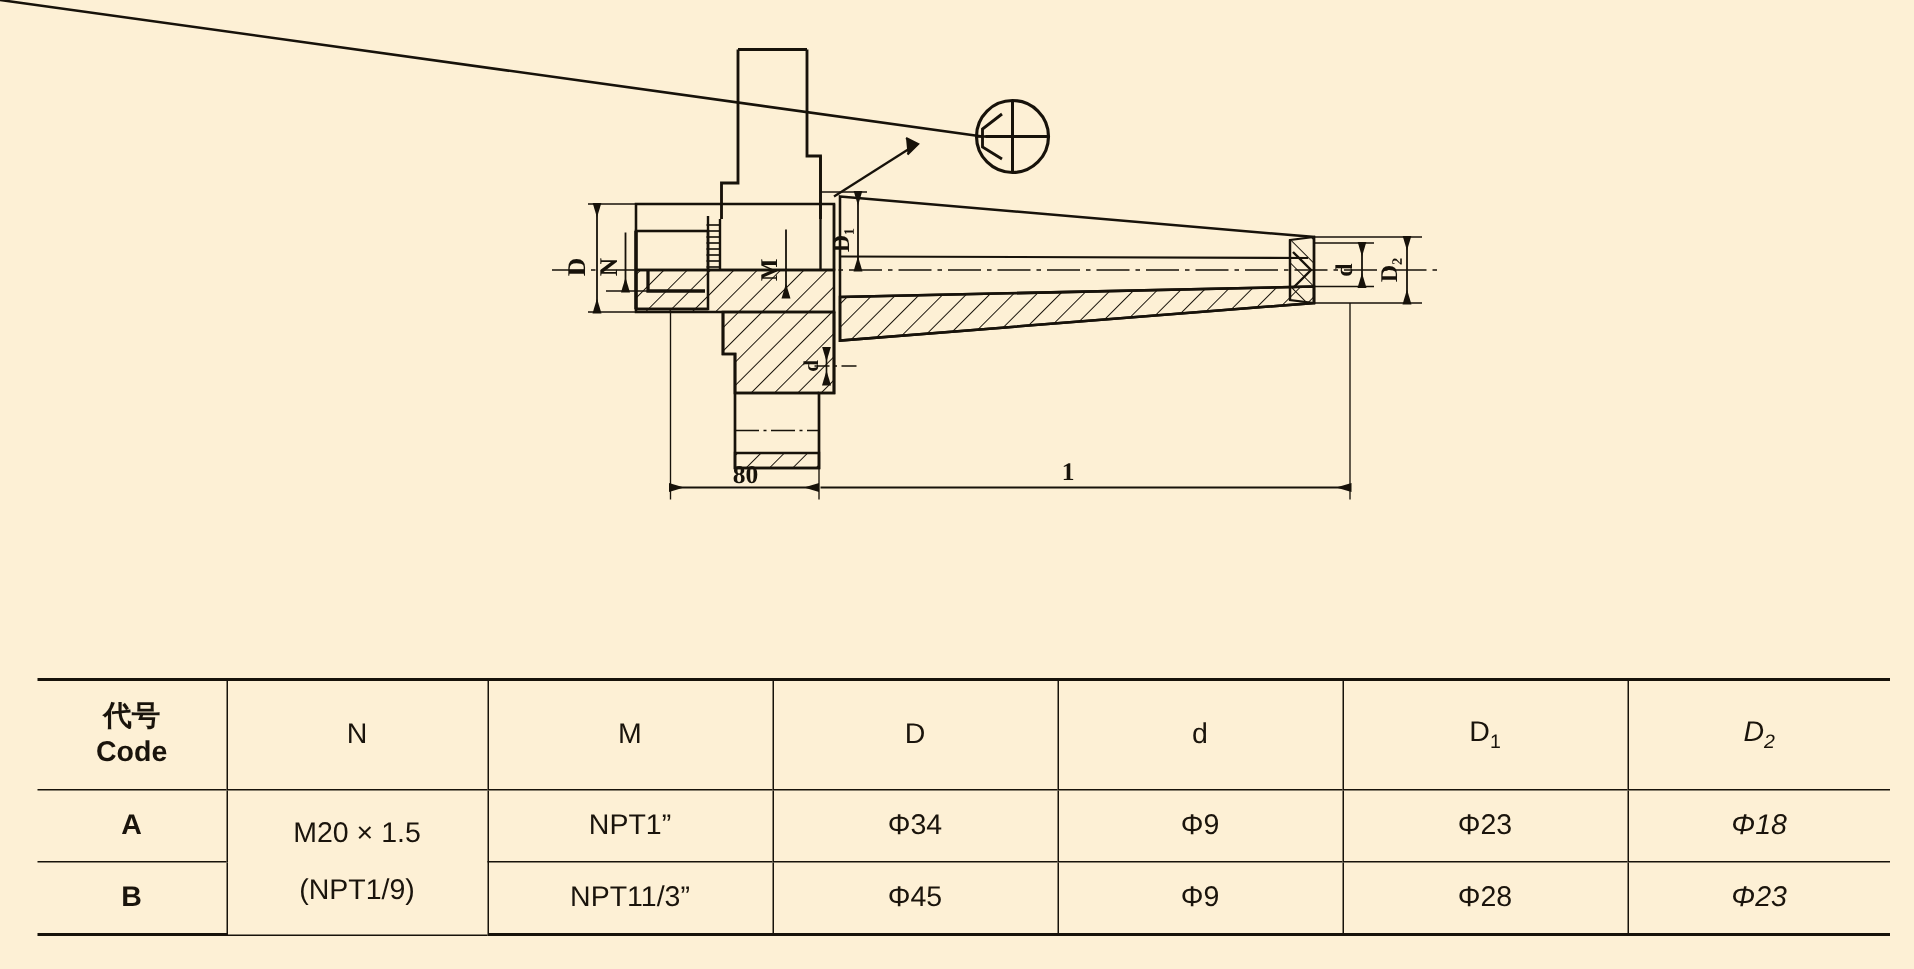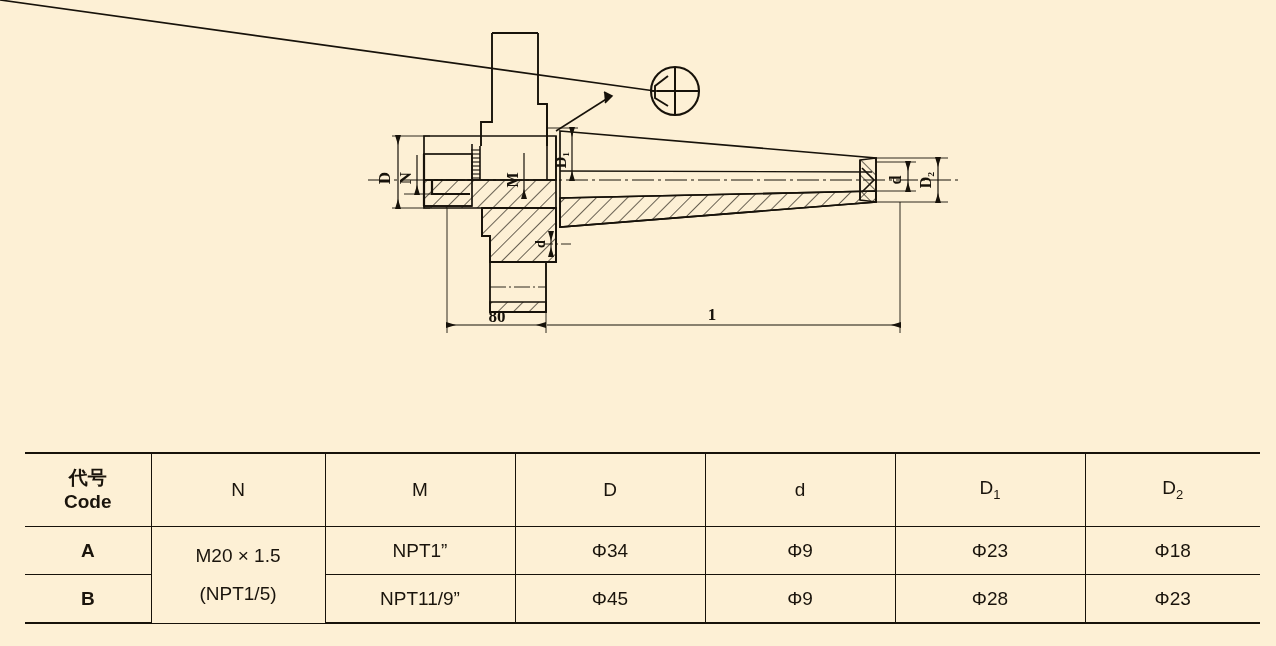--- a/index.html
+++ b/index.html
@@ -35,21 +35,21 @@
     border-right:1.5px solid #17120a;
     padding:0;
     line-height:1.25;
   }
   table.spec tr.head td{height:72px;}
   table.spec tr.body td{height:47px;}
   table.spec tr.head{border-top:2.6px solid #17120a;border-bottom:1.6px solid #17120a;}
   table.spec tr.body{border-bottom:1.6px solid #17120a;}
   table.spec tr.last td{border-bottom:2.6px solid #17120a;}
   table.spec td.edge-l{border-left:none;font-weight:bold;}
-  table.spec td.edge-r{border-right:none;}
+  table.spec td.edge-r{border-right:none;font-style:italic;}
   .cn{font-size:19px;display:block;}
   .en{font-size:19px;display:block;}
   .sub{font-size:13px;vertical-align:sub;}
   .merged{font-size:19px;margin-left:16px;}
 </style>
 </head>
 <body>
 
 <div id="stage">
 
@@ -212,32 +212,32 @@
           <td>D</td>
           <td>d</td>
           <td><span>D</span><span class="sub">1</span></td>
           <td class="edge-r"><span>D</span><span class="sub">2</span></td>
         </tr>
 
         <tr class="body">
           <td class="edge-l">A</td>
           <td rowspan="2" class="merged">
             <div style="padding-bottom:14px">M20 × 1.5</div>
-            <div>(NPT1/5)</div>
+            <div>(NPT1/9)</div>
           </td>
           <td>NPT1”</td>
           <td>Φ34</td>
           <td>Φ9</td>
           <td>Φ23</td>
           <td class="edge-r">Φ18</td>
         </tr>
 
         <tr class="body last">
           <td class="edge-l">B</td>
-          <td>NPT11/9”</td>
+          <td>NPT11/3”</td>
           <td>Φ45</td>
           <td>Φ9</td>
           <td>Φ28</td>
           <td class="edge-r">Φ23</td>
         </tr>
       </tbody>
     </table>
   </div>
 
 </div>

